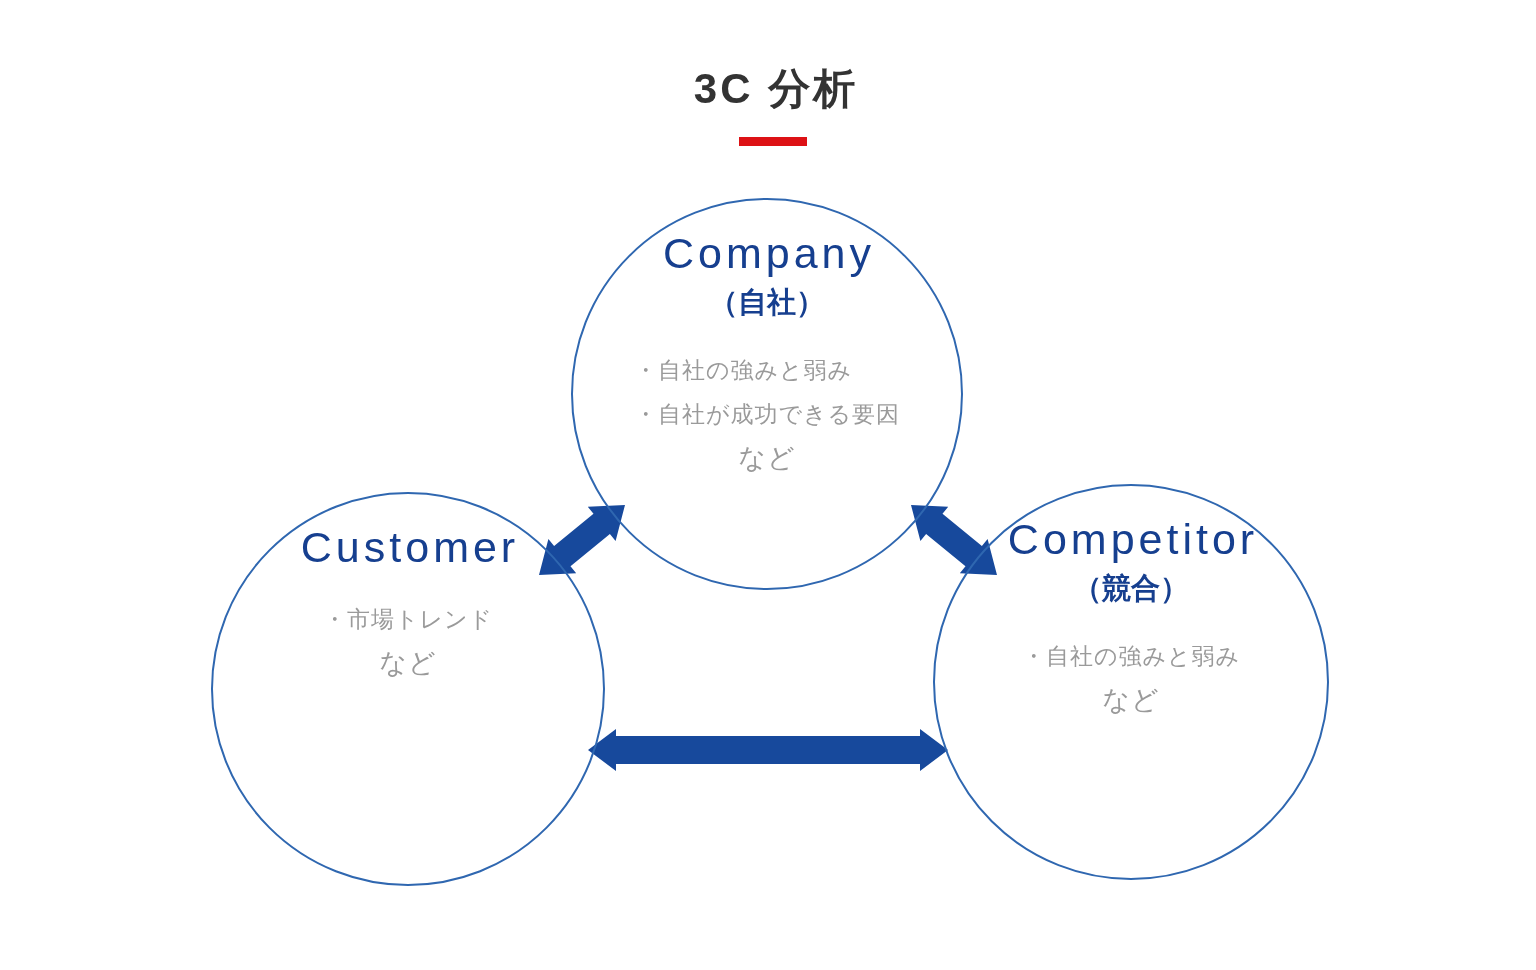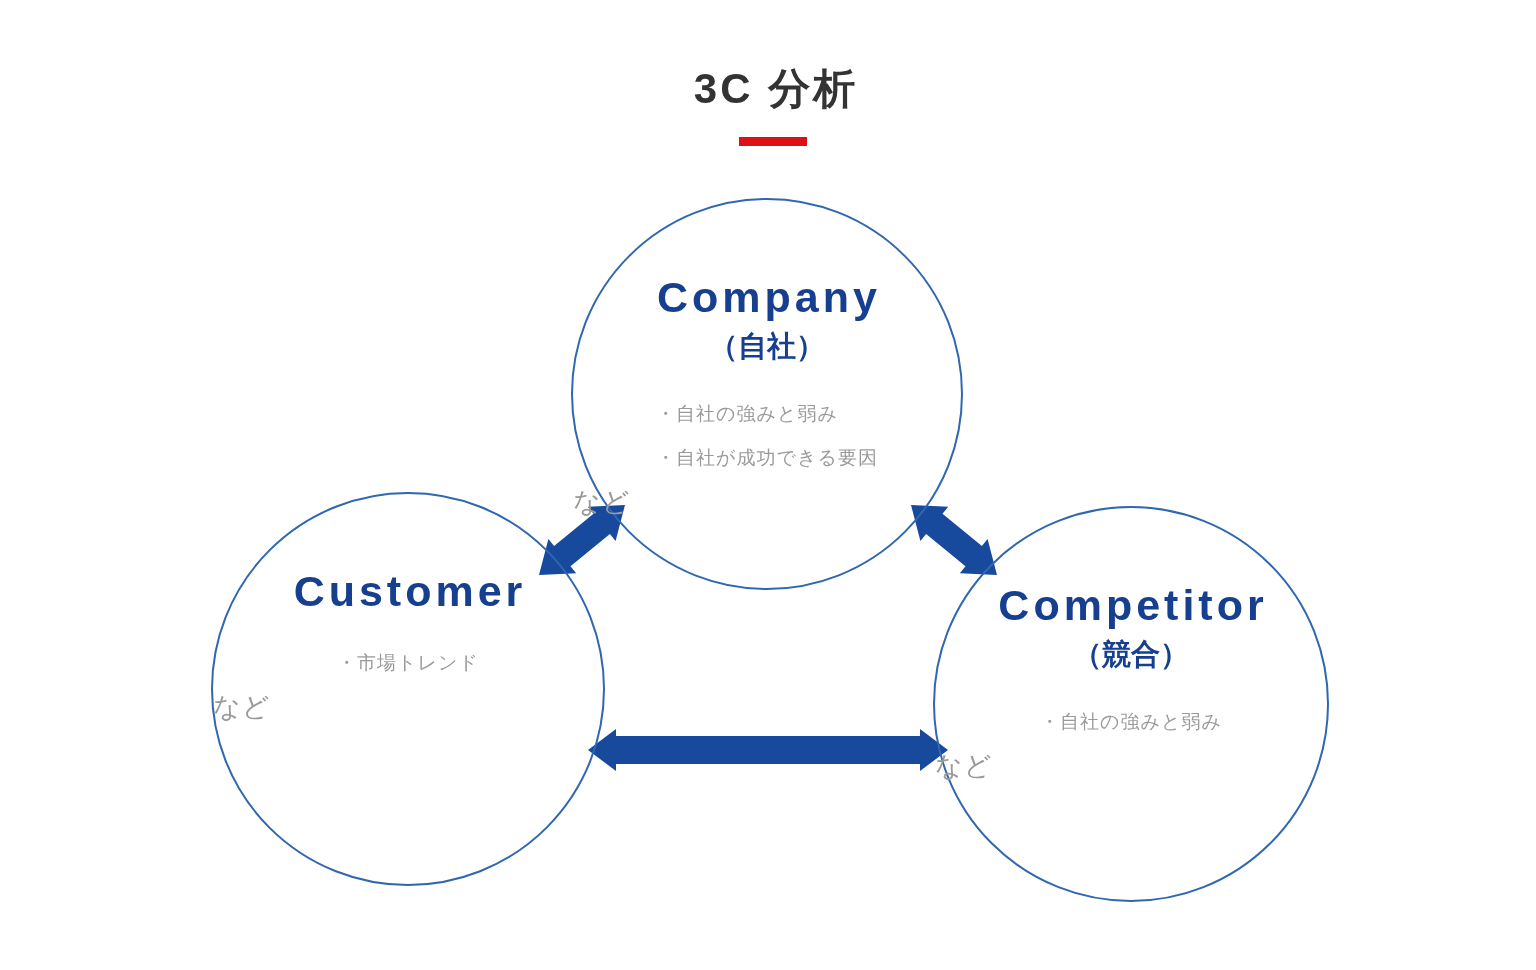--- a/index.html
+++ b/index.html
@@ -47,52 +47,52 @@
   }
   .circle {
     position: absolute;
     border: 2px solid var(--circle_stroke);
     border-radius: 50%;
     text-align: center;
     background: transparent;
   }
   #circle-company    { left: 571px; top: 198px; width: 392px; height: 392px; }
   #circle-customer   { left: 211px; top: 492px; width: 394px; height: 394px; }
-  #circle-competitor { left: 933px; top: 506px; width: 396px; height: 396px; }
+  #circle-competitor { left: 933px; top: 484px; width: 396px; height: 396px; }
   .heading {
-    margin-top: 76px;
+    margin-top: 32px;
     font-size: 43px;
-    font-weight: 700;
+    font-weight: 400;
     letter-spacing: 4px;
     text-indent: 4px;
     line-height: 1;
     color: var(--heading_navy);
     text-align: center;
   }
   .subheading {
     margin-top: 10px;
     font-size: 29px;
     font-weight: 700;
     line-height: 1.2;
     color: var(--heading_navy);
   }
   .bullets {
     display: inline-block;
     margin-top: 28px;
     text-align: left;
-    font-size: 19px;
+    font-size: 23px;
     line-height: 44px;
     letter-spacing: 1px;
     color: var(--bullet_gray);
   }
   .etc-line {
     font-size: 27px;
     line-height: 44px;
     letter-spacing: 1px;
-    text-align: left;
+    text-align: center;
     color: var(--bullet_gray);
   }
   .arrows {
     position: absolute;
     left: 0; top: 0;
     width: 1536px;
     height: 970px;
     color: var(--accent_blue);
     pointer-events: none;
   }

